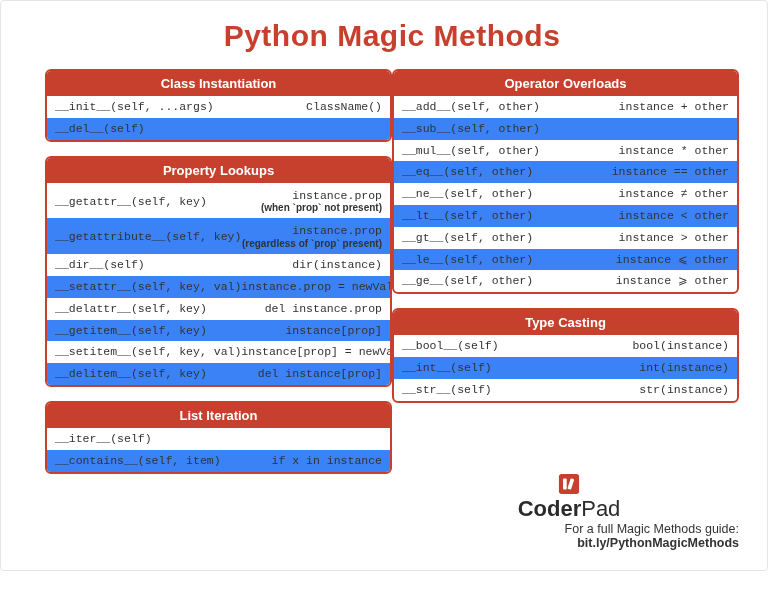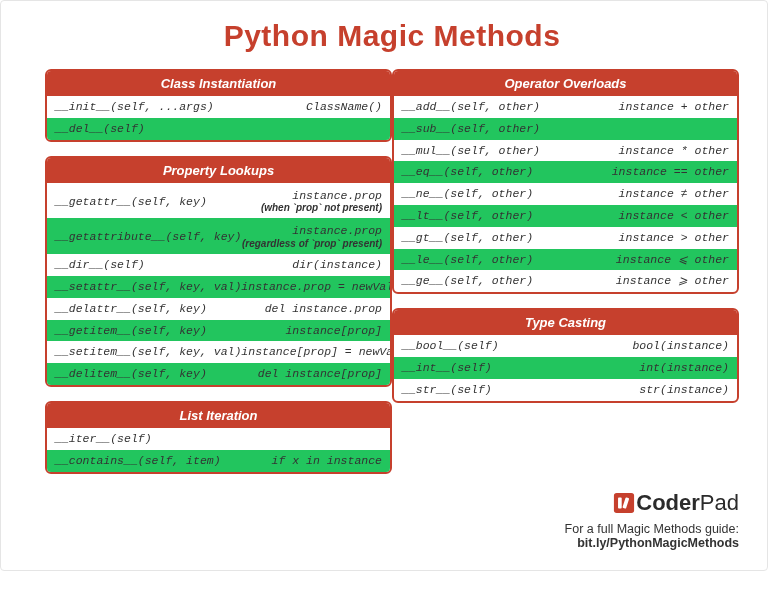--- a/index.html
+++ b/index.html
@@ -21,21 +21,20 @@
   .title {
     text-align: center;
     font-size: 30px;
     font-weight: 800;
     color: #c6402d;
     margin: 0 0 16px 0;
     letter-spacing: 0.5px;
   }
   .cols {
     display: flex;
-    font-style: italic;
   }
   .col { flex: 1 1 50%; min-width: 0; }
 
   .card {
     border: 2px solid #c6402d;
     border-radius: 6px;
     overflow: hidden;
     margin-bottom: 14px;
   }
   .card-header {
@@ -50,21 +49,21 @@
     display: flex;
     align-items: center;
     font-family: "SFMono-Regular", Consolas, "Liberation Mono", Menlo, monospace;
     font-size: 11.5px;
     line-height: 1.2;
     padding: 4px 8px;
     color: #333;
     white-space: nowrap;
   }
   .row.tall { align-items: center; padding-top: 6px; padding-bottom: 4px; }
-  .row.alt { background: #22c55e; }
+  .row.alt { background: #3b82f6; }
   .row .left { flex: 0 0 auto; }
   .row .right { flex: 1 1 auto; text-align: right; }
   .note {
     font-family: -apple-system, BlinkMacSystemFont, "Segoe UI", Arial, sans-serif;
     font-size: 10px;
     font-weight: 600;
     color: #333;
     display: block;
   }
 
@@ -73,21 +72,21 @@
     right: 28px;
     bottom: 20px;
     text-align: right;
     width: 340px;
   }
   .brand {
     display: flex;
     align-items: center;
     justify-content: flex-end;
     gap: 1px;
-    margin-bottom: 6px;
+    flex-direction: column;
   }
   .brand-name {
     font-size: 22px;
     font-weight: 800;
     color: #2b2b2b;
   }
   .brand-name .light { font-weight: 500; color: #2b2b2b; }
   .footer-line1 {
     font-size: 12.5px;
     color: #333;

